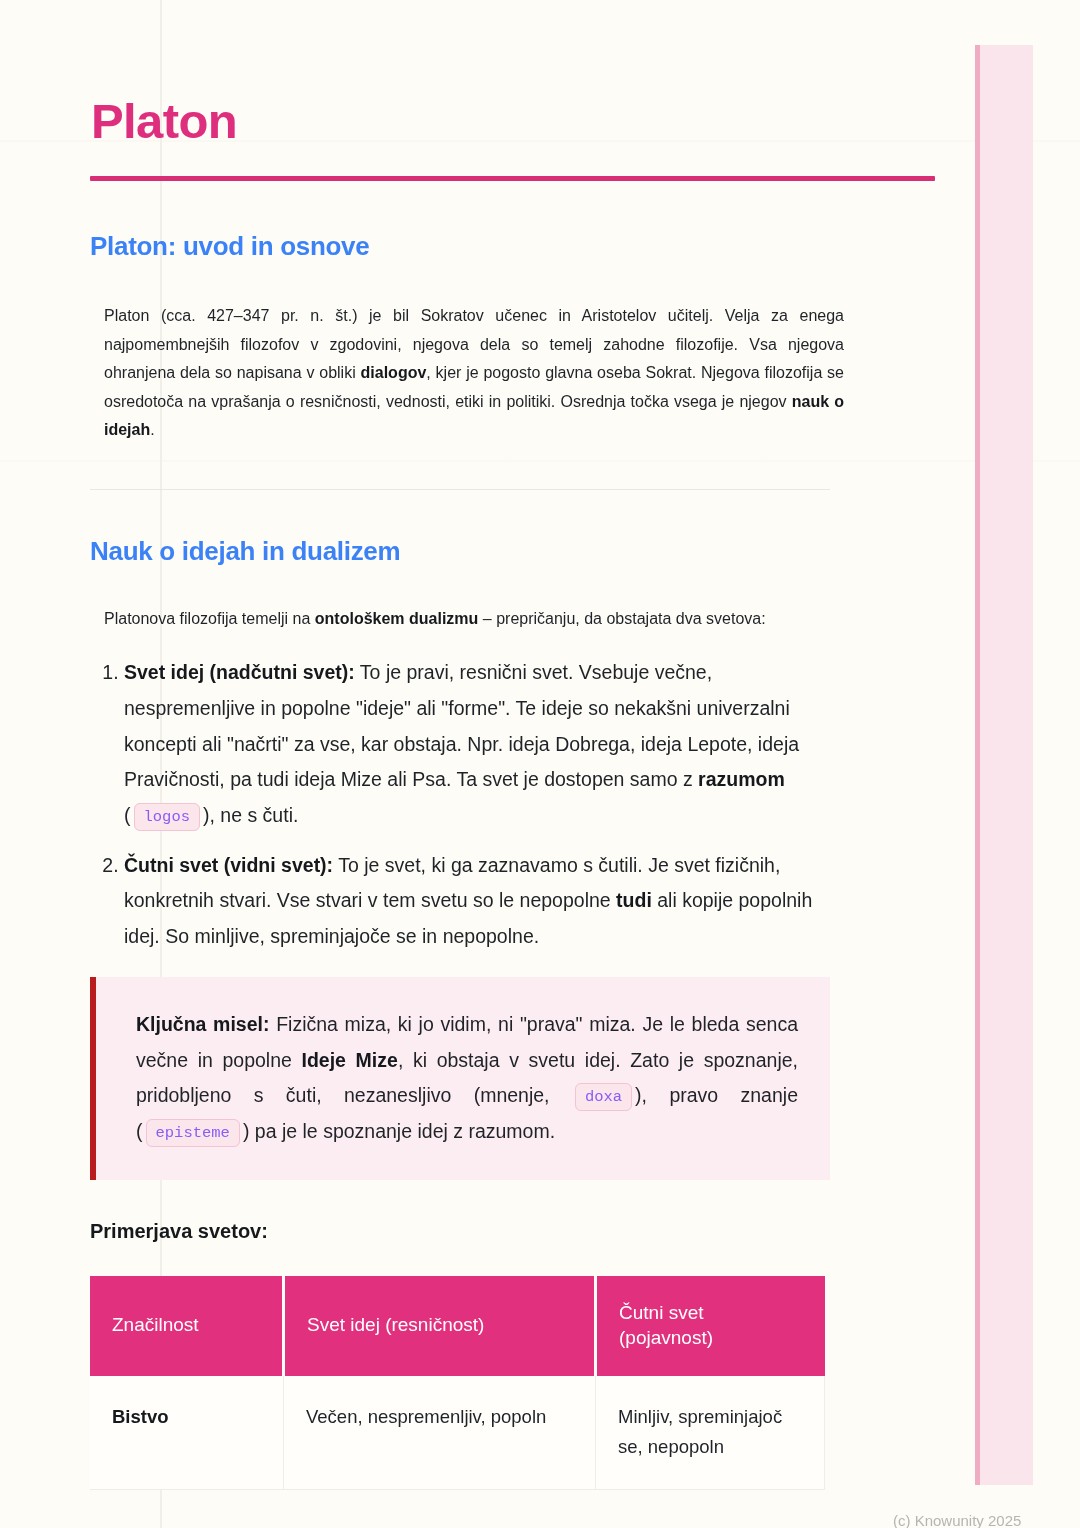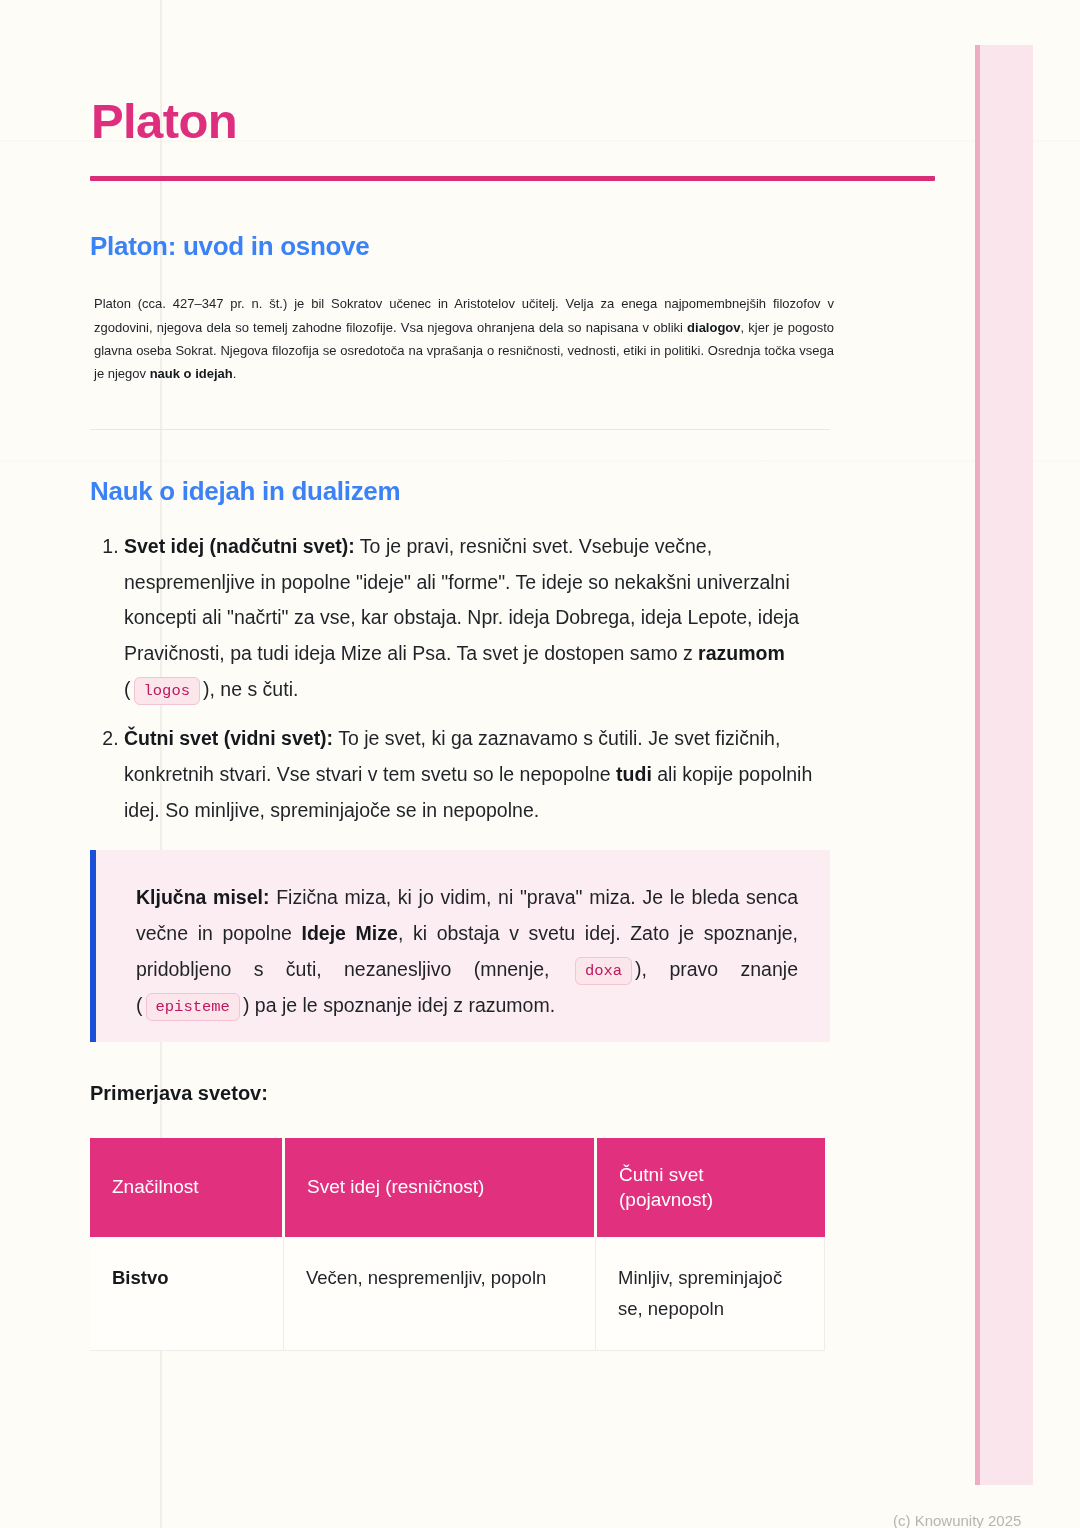--- a/index.html
+++ b/index.html
@@ -93,24 +93,24 @@
     font-size: 26px;
     font-weight: bold;
     letter-spacing: -0.3px;
     margin: 0;
   }
 
   #sec1-title { padding-top: 50px; }
 
   p.body-text {
     color: #1f2328;
-    font-size: 13px;
+    font-size: 16px;
     line-height: 1.78;
     text-align: justify;
-    margin: 4px;
+    margin: 14px;
     max-width: 740px;
   }
   #sec1-para { padding-top: 26px; }
 
   .section-divider {
     height: 1px;
     background: #e9e8e3;
     width: 740px;
     margin: 44px 0 0 0;
   }
@@ -131,37 +131,37 @@
   }
   ol.worlds-list li::marker {
     color: #1f2328;
   }
 
   b, strong { font-weight: bold; color: #15181c; }
 
   code.chip {
     font-family: "Liberation Mono", monospace;
     font-size: 15.5px;
-    color: #be185d;
+    color: #8b5cf6;
     background: #fbe6ec;
     border: 1px solid #f4c3d4;
     border-radius: 6px;
     padding: 4px 9px;
     margin: 0 3px;
     white-space: nowrap;
     vertical-align: 1px;
   }
 
   .callout {
     margin-top: 22px;
     width: 740px;
     box-sizing: border-box;
     background: #fcedf2;
-    border-left: 6px solid #1d4ed8;
-    padding: 30px 32px 18px 40px;
+    border-left: 6px solid #b91c1c;
+    padding: 30px 32px 30px 40px;
   }
   .callout p {
     margin: 0;
     color: #1f2328;
     font-size: 19.5px;
     line-height: 1.84;
     text-align: justify;
   }
 
   .table-label {
@@ -228,20 +228,21 @@
   <div class="title-rule"></div>
 
   <h2 class="section-title" id="sec1-title">Platon: uvod in osnove</h2>
 
   <p class="body-text" id="sec1-para"><span>Platon (cca. 427–347 pr. n. št.) je bil Sokratov učenec in Aristotelov učitelj. Velja za enega najpomembnejših filozofov v zgodovini, njegova dela so temelj zahodne filozofije. Vsa njegova ohranjena dela so napisana v obliki </span><b>dialogov</b><span>, kjer je pogosto glavna oseba Sokrat. Njegova filozofija se osredotoča na vprašanja o resničnosti, vednosti, etiki in politiki. Osrednja točka vsega je njegov </span><b>nauk o idejah</b><span>.</span></p>
 
   <div class="section-divider"></div>
 
   <h2 class="section-title" id="sec2-title">Nauk o idejah in dualizem</h2>
 
+  <p class="body-text" id="sec2-para"><span>Platonova filozofija temelji na </span><b>ontološkem dualizmu</b><span> – prepričanju, da obstajata dva svetova:</span></p>
 
   <ol class="worlds-list">
     <li><b>Svet idej (nadčutni svet):</b><span> To je pravi, resnični svet. Vsebuje večne, nespremenljive in popolne "ideje" ali "forme". Te ideje so nekakšni univerzalni koncepti ali "načrti" za vse, kar obstaja. Npr. ideja Dobrega, ideja Lepote, ideja Pravičnosti, pa tudi ideja Mize ali Psa. Ta svet je dostopen samo z </span><b>razumom</b><span> (</span><code class="chip">logos</code><span>), ne s čuti.</span></li>
     <li><b>Čutni svet (vidni svet):</b><span> To je svet, ki ga zaznavamo s čutili. Je svet fizičnih, konkretnih stvari. Vse stvari v tem svetu so le nepopolne </span><b>tudi</b><span> ali kopije popolnih idej. So minljive, spreminjajoče se in nepopolne.</span></li>
   </ol>
 
   <div class="callout">
     <p><b>Ključna misel:</b><span> Fizična miza, ki jo vidim, ni "prava" miza. Je le bleda senca večne in popolne </span><b>Ideje Mize</b><span>, ki obstaja v svetu idej. Zato je spoznanje, pridobljeno s čuti, nezanesljivo (mnenje, </span><code class="chip">doxa</code><span>), pravo znanje (</span><code class="chip">episteme</code><span>) pa je le spoznanje idej z razumom.</span></p>
   </div>
 

